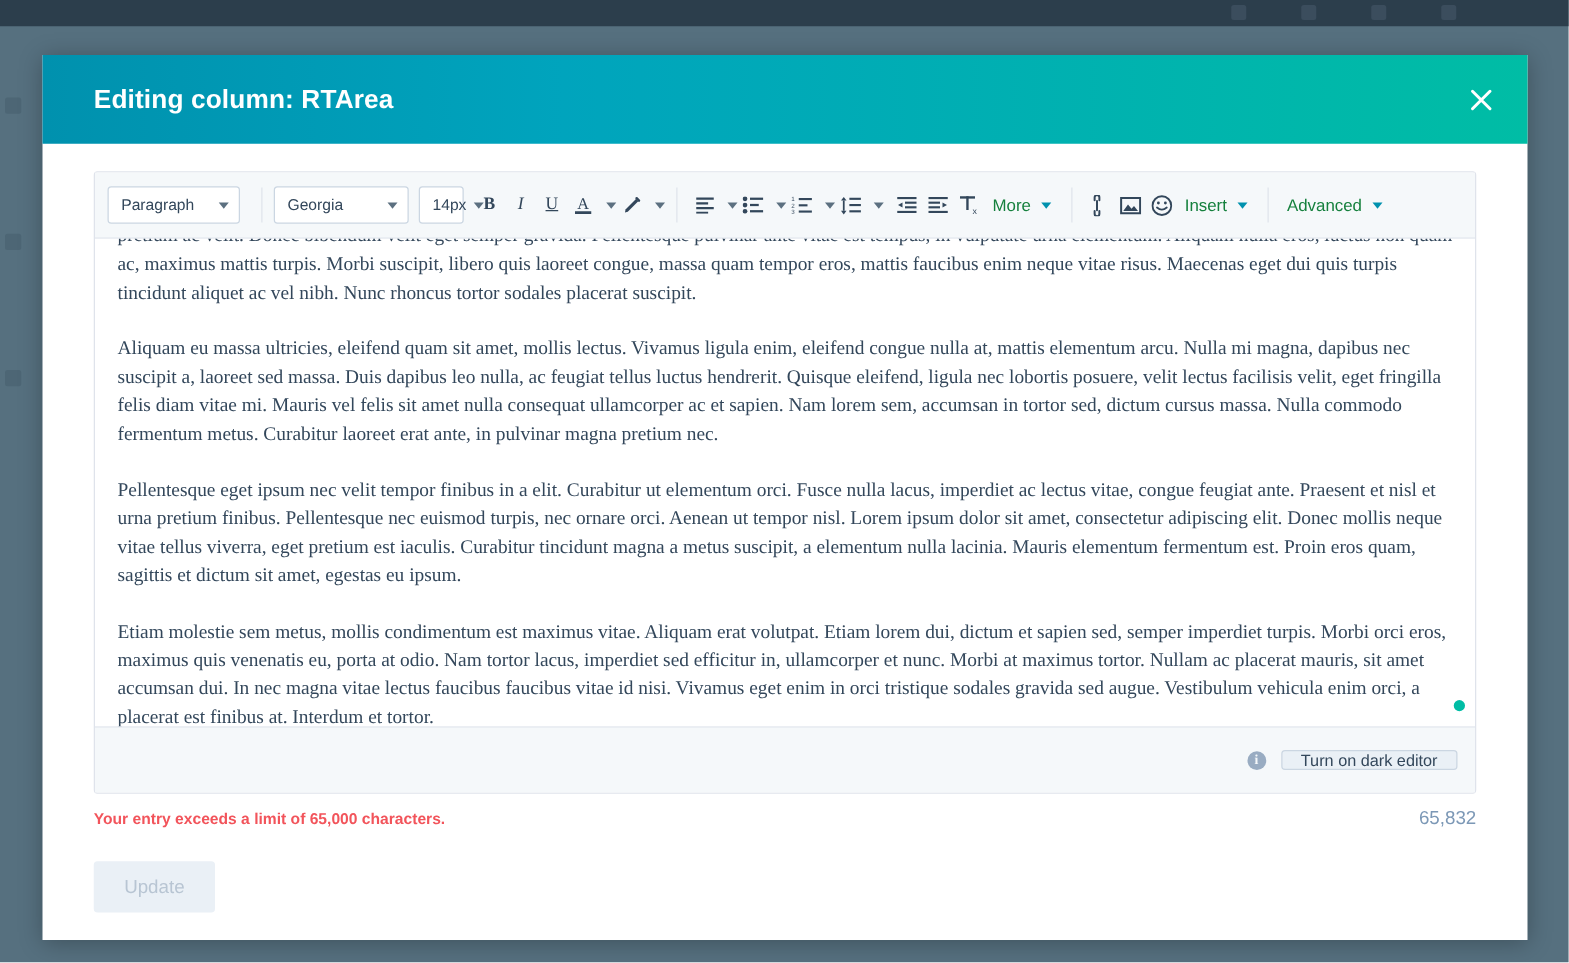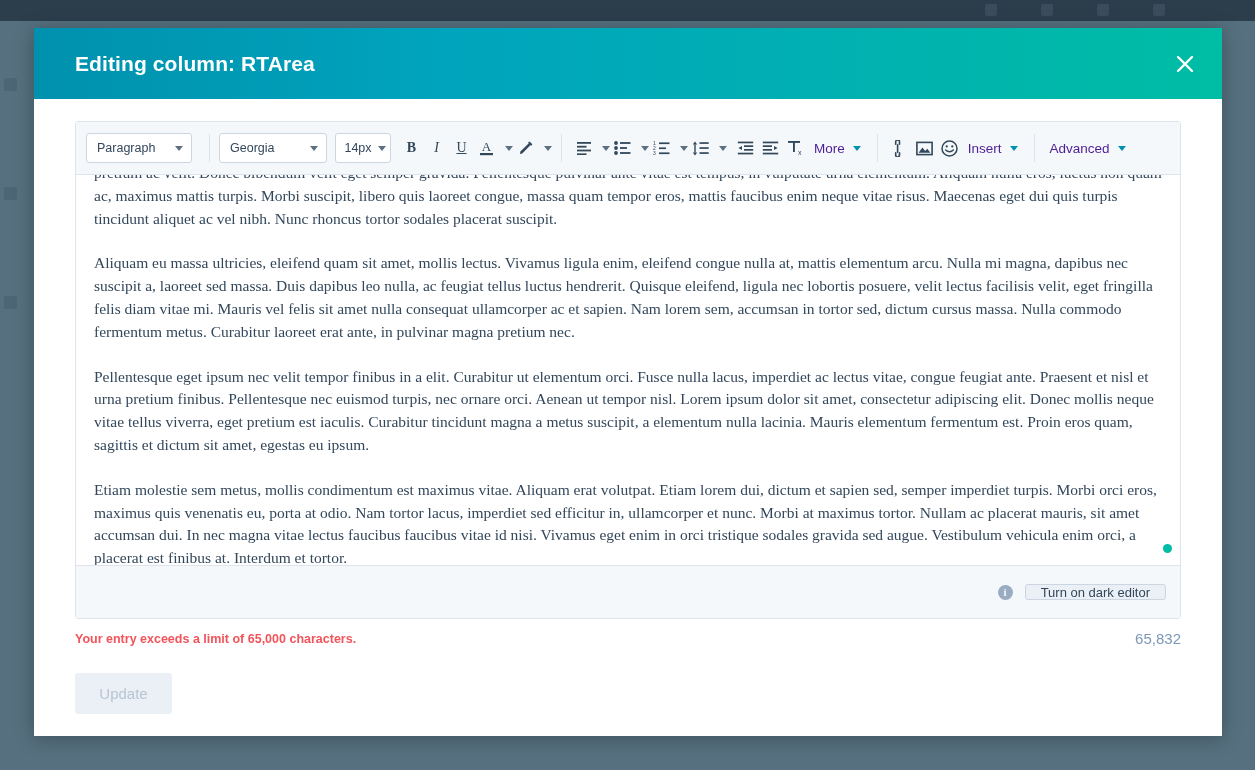--- a/index.html
+++ b/index.html
@@ -37,21 +37,21 @@
   .bg-sidebar-ghost i {
     display: block; width: 13px; height: 13px;
     margin: 0 0 96px 4px;
     background: #4d6675;
     border-radius: 2px;
   }
 
   
   .modal {
     position: absolute;
-    left: 34px; top: 28px;
+    left: 34px; top: 44px;
     width: 1188px; height: 708px;
     background: #ffffff;
     box-shadow: 0 2px 18px rgba(0,0,0,0.28);
   }
   .modal-header {
     position: relative;
     height: 71px;
     background: linear-gradient(90deg, #0091ae 0%, #00a4bd 35%, #00bda5 100%);
     display: flex;
     align-items: center;
@@ -107,21 +107,21 @@
     align-items: center;
     justify-content: space-between;
     padding: 0 8px 0 10px;
     font-size: 12.5px;
     color: #33475b;
     cursor: pointer;
     margin-right: 8px;
   }
   .tb-sel.w-paragraph { width: 106px; }
   .tb-sel.w-font { width: 108px; }
-  .tb-sel.w-size { width: 56px; padding-right: 6px; justify-content: center; }
+  .tb-sel.w-size { width: 36px; padding-right: 6px; }
   .caret {
     width: 0; height: 0;
     border-left: 4px solid transparent;
     border-right: 4px solid transparent;
     border-top: 5px solid #5c7080;
     margin-left: 6px;
     flex: none;
   }
   .caret.teal { border-top-color: #0091ae; }
 
@@ -143,21 +143,21 @@
   .tb-btn.ital  { font-style: italic; font-size: 14px; font-family: "Liberation Serif", serif; }
   .tb-btn.undl  { text-decoration: underline; font-size: 14px; font-family: "Liberation Serif", serif; }
   .tb-group { display: flex; align-items: center; flex: none; }
   .tb-caret-btn {
     width: 14px; height: 28px;
     display: flex; align-items: center; justify-content: center;
     cursor: pointer; flex: none;
   }
   .tb-text {
     font-size: 13.5px;
-    color: #4c1d95;
+    color: #15803d;
     cursor: pointer;
     padding: 0 2px 0 6px;
     white-space: nowrap;
   }
   .tb-link { display: flex; align-items: center; cursor: pointer; flex: none; }
 
   
   .editor-content {
     flex: 1 1 auto;
     overflow: hidden;

